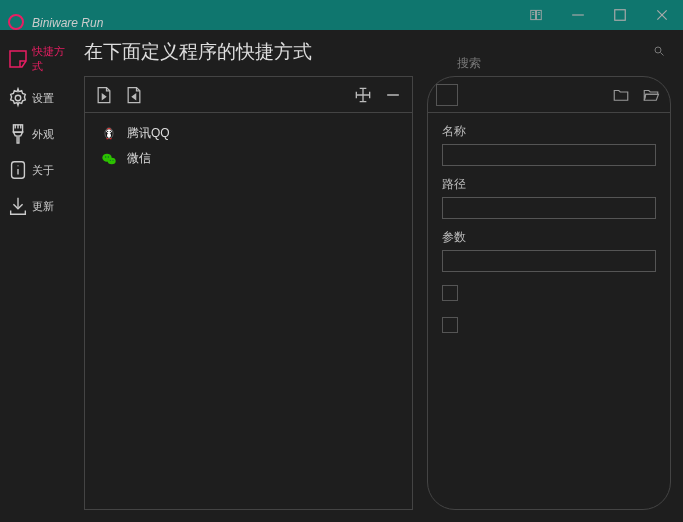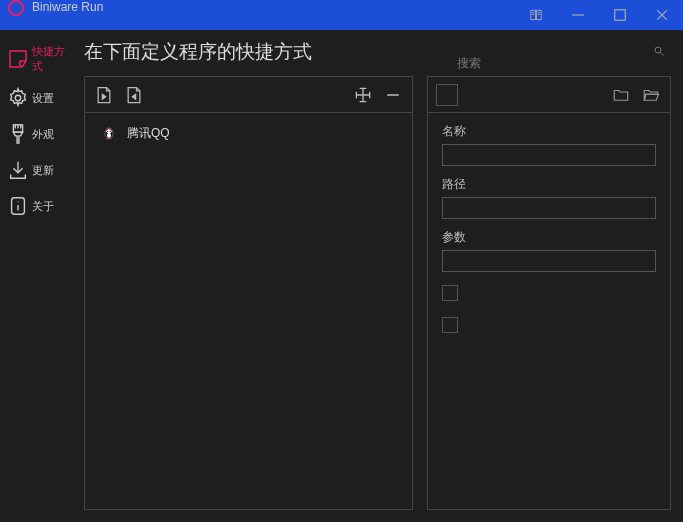--- a/index.html
+++ b/index.html
@@ -6,23 +6,24 @@
 body {
   width: 683px; height: 522px;
   background: #1e1e1e;
   font-family: "Segoe UI", Arial, sans-serif;
   font-size: 12px;
   color: #888;
   overflow: hidden;
 }
 .titlebar {
   height: 30px;
-  display: flex; align-items: flex-start;
+  display: flex; align-items: flex-end;
   padding: 0 0 0 8px;
-  background: #1d4ed8;
+  background: #0f766e;
+  font-style: italic;
 }
 .titlebar .logo {
   width: 16px; height: 16px;
   border: 2px solid #e91e63;
   border-radius: 50%;
   margin-right: 8px;
 }
 .titlebar .title { color: #ccc; font-size: 12px; flex: 0 0 auto; }
 .titlebar .spacer { flex: 1; }
 .titlebar .tb-btn {
@@ -80,21 +81,21 @@
 .searchbox .ph { color: #777; font-size: 12px; margin-top: 23px; }
 
 .panels { flex: 1; display: flex; gap: 14px; min-height: 0;}
 
 .panel {
   border: 1px solid #444;
   display: flex; flex-direction: column;
   min-height: 0;
 }
 .panel.left { flex: 1.35; }
-.panel.right { flex: 1; }
+.panel.right { flex: 1; border-radius: 28px; }
 
 .toolbar {
   height: 36px;
   border-bottom: 1px solid #444;
   display: flex; align-items: center;
   padding: 0 8px;
   gap: 8px;
 }
 .toolbar .tbic {
   width: 22px; height: 22px; color:#bbb;
@@ -201,36 +202,36 @@
             <line x1="12" y1="2" x2="12" y2="6"></line>
             <line x1="15" y1="2" x2="15" y2="6"></line>
             <path d="M7 10 L17 10 L15 14 L13 14 L13 22 L11 22 L11 14 L9 14 Z"></path>
           </svg>
       </div>
       <div class="lbl">外观</div>
     </div>
     <div class="item">
       <div class="ic">
         <svg width="22" height="22" viewBox="0 0 24 24" fill="none" stroke="#ccc" stroke-width="1.5">
+            <rect x="5" y="3" width="14" height="18" rx="3"></rect>
+            <line x1="12" y1="7" x2="12" y2="8"></line>
+            <line x1="12" y1="11" x2="12" y2="17"></line>
+          </svg>
+      </div>
+      <div class="lbl">关于</div>
+    </div>
+    <div class="item">
+      <div class="ic">
+        <svg width="22" height="22" viewBox="0 0 24 24" fill="none" stroke="#ccc" stroke-width="1.5">
             <path d="M12 3 L12 14"></path>
             <path d="M7 10 L12 15 L17 10"></path>
             <path d="M4 17 L4 21 L20 21 L20 17"></path>
           </svg>
       </div>
       <div class="lbl">更新</div>
-    </div>
-    <div class="item">
-      <div class="ic">
-        <svg width="22" height="22" viewBox="0 0 24 24" fill="none" stroke="#ccc" stroke-width="1.5">
-            <rect x="5" y="3" width="14" height="18" rx="3"></rect>
-            <line x1="12" y1="7" x2="12" y2="8"></line>
-            <line x1="12" y1="11" x2="12" y2="17"></line>
-          </svg>
-      </div>
-      <div class="lbl">关于</div>
     </div>
   </div>
 
   <div class="main">
     <div class="headrow">
       <div class="heading">在下面定义程序的快捷方式</div>
       <div class="searchbox">
         <span class="ph">搜索</span>
         <span>
           <svg width="12" height="12" viewBox="0 0 24 24" fill="none" stroke="#777" stroke-width="2">
@@ -280,20 +281,33 @@
                   <circle cx="10" cy="8" r="1" fill="#000"></circle>
                   <circle cx="14" cy="8" r="1" fill="#000"></circle>
                   <rect x="8" y="18" width="3" height="2" rx="1" fill="#d33"></rect>
                   <rect x="13" y="18" width="3" height="2" rx="1" fill="#d33"></rect>
                   <ellipse cx="12" cy="14" rx="3" ry="4" fill="#fff"></ellipse>
                   <path d="M9 5 Q12 2 15 5" stroke="#d33" stroke-width="1.5" fill="none"></path>
                 </svg>
             </div>
             <div class="txt">腾讯QQ</div>
           </div>
+          <div class="row">
+            <div class="app-ic">
+              <svg width="16" height="16" viewBox="0 0 24 24">
+                  <ellipse cx="9" cy="10" rx="7" ry="6" fill="#2dc100"></ellipse>
+                  <ellipse cx="16" cy="15" rx="6" ry="5" fill="#2dc100"></ellipse>
+                  <circle cx="7" cy="9" r="1" fill="#063"></circle>
+                  <circle cx="11" cy="9" r="1" fill="#063"></circle>
+                  <circle cx="14" cy="14" r="0.8" fill="#063"></circle>
+                  <circle cx="18" cy="14" r="0.8" fill="#063"></circle>
+                </svg>
+            </div>
+            <div class="txt">微信</div>
+          </div>
         </div>
       </div>
 
       <div class="panel right">
         <div class="toolbar">
           <div class="iconbox"></div>
           <div class="grow"></div>
           <div class="tbic">
             <svg width="18" height="18" viewBox="0 0 24 24" fill="none" stroke="#999" stroke-width="1.5">
                 <path d="M3 6h6l2 2h10v11H3z"></path>

